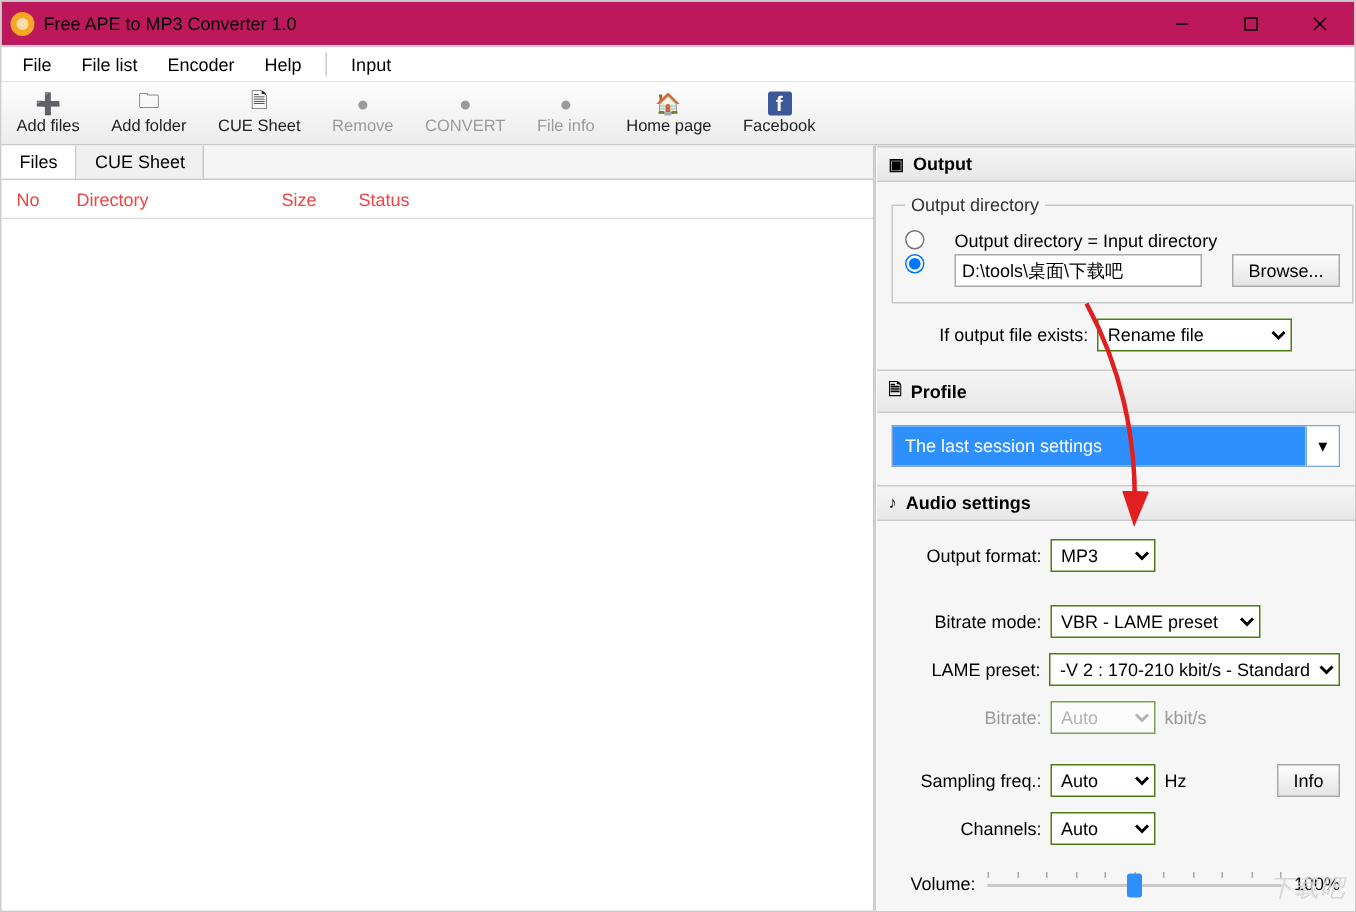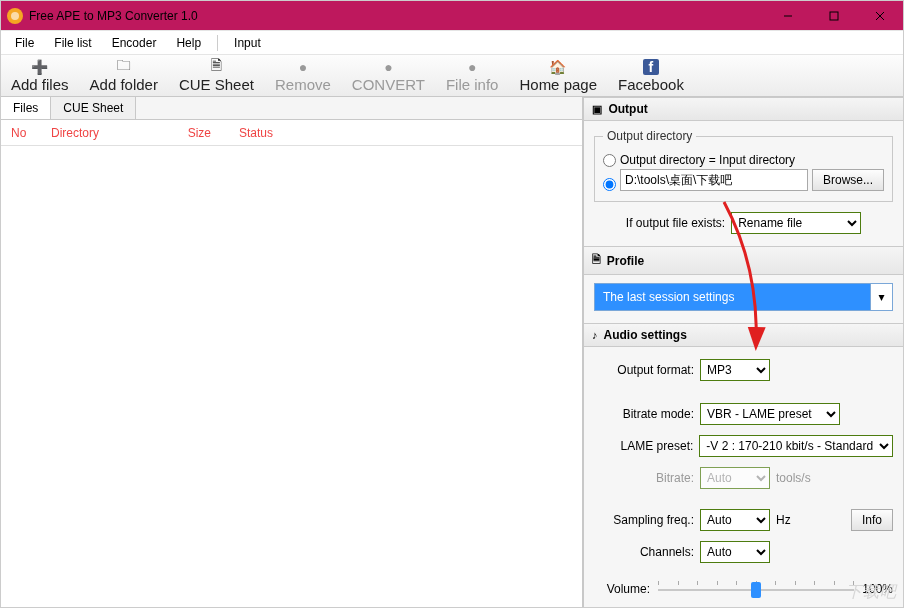--- a/index.html
+++ b/index.html
@@ -12,41 +12,41 @@
   .winbtn { width:46px; display:flex; align-items:center; justify-content:center; color:#000;}
   
   .menubar { height:24px; display:flex; align-items:center; padding:0 6px; gap:4px; border-bottom:1px solid #e5e5e5;}
   .menuitem { padding:3px 8px; }
   .menudiv { width:1px; height:16px; background:#ccc; margin:0 4px;}
   
   .toolbar { height:42px; display:flex; align-items:stretch; background:linear-gradient(#fdfdfd,#ececec); border-bottom:1px solid #c8c8c8;}
   .tbtn { display:flex; flex-direction:column; align-items:center; justify-content:center; padding:0 10px; gap:1px; color:#222; border-right:1px solid rgba(0,0,0,0);}
   .tbtn.disabled { color:#9a9a9a; }
   .tbtn .ticon { width:16px; height:16px; display:flex; align-items:center; justify-content:center; font-size:14px;}
-  .tbtn .tlbl { font-size:15px; }
+  .tbtn .tlbl { font-size:11px; }
   
   .main { flex:1; display:flex; overflow:hidden;}
   .left { flex:1; display:flex; flex-direction:column; border-right:1px solid #c8c8c8; background:#fff;}
   .tabs { display:flex; background:#f5f5f5; border-bottom:1px solid #c8c8c8;}
   .tab { padding:4px 12px; border-right:1px solid #c8c8c8; background:#fff;}
   .tab.inactive { background:#f0f0f0;}
   .listhdr { display:flex; border-bottom:1px solid #e0e0e0; height:26px; align-items:center;}
   .col { padding:0 10px; color:#ef4444;}
   .col.no { width:40px;}
   .col.vf { flex:1;}
   .col.dir { width:120px;}
   .col.size { width:60px; text-align:right;}
   .col.status { width:70px; text-align:center;}
   
   .right { width:320px; background:#f6f6f6; display:flex; flex-direction:column; overflow-y:auto; border-left:1px solid #c8c8c8;}
   .panel-hdr { display:flex; align-items:center; gap:6px; background:linear-gradient(#f5f5f5,#e7e7e7); border-top:1px solid #cacaca; border-bottom:1px solid #cacaca; padding:4px 8px; font-weight:bold;}
   .panel-body { padding:8px 10px 12px 10px; display:flex; flex-direction:column; gap:6px;}
   fieldset { border:1px solid #c8c8c8; padding:8px; }
   legend { padding:0 4px; color:#333;}
-  .radio-row { display:flex; align-items:flex-end; gap:4px; margin:2px 0;}
+  .radio-row { display:flex; align-items:flex-start; gap:20px; margin:2px 0;}
   .row { display:flex; align-items:center; gap:6px;}
   .txtinput { flex:1; height:22px; border:1px solid #a9a9a9; background:#fff; padding:0 4px;}
   .btn { height:22px; padding:0 10px; border:1px solid #a9a9a9; background:linear-gradient(#fdfdfd,#e4e4e4);}
   .sel { height:22px; border:1px solid #4d7c0f; background:#fff; padding:0 2px;}
   .profile-sel { display:flex; border:1px solid #7aa7d8;}
   .profile-sel .pcur { flex:1; background:#2e90ff; color:#fff; padding:6px 8px;}
   .profile-sel .pdrop { width:22px; display:flex; align-items:center; justify-content:center; background:#fff; border-left:1px solid #7aa7d8;}
   .formrow { display:flex; align-items:center; gap:6px; margin:4px 0;}
   .formrow .flabel { width:100px; text-align:right;}
   .formrow .disabled { color:#999;}
@@ -203,21 +203,21 @@
         <span class="flabel">Bitrate mode:</span>
         <select class="sel" style="width:140px"><option>VBR - LAME preset</option></select>
       </div>
       <div class="formrow">
         <span class="flabel">LAME preset:</span>
         <select class="sel" style="width:195px"><option>-V 2 : 170-210 kbit/s - Standard</option></select>
       </div>
       <div class="formrow">
         <span class="flabel disabled">Bitrate:</span>
         <select class="sel" disabled="" style="width:70px;color:#999"><option>Auto</option></select>
-        <span class="disabled">tools/s</span>
+        <span class="disabled">kbit/s</span>
       </div>
       <div style="height:8px"></div>
       <div class="formrow">
         <span class="flabel">Sampling freq.:</span>
         <select class="sel" style="width:70px"><option>Auto</option></select>
         <span>Hz</span>
         <span style="flex:1"></span>
         <button class="btn">Info</button>
       </div>
       <div class="formrow">

